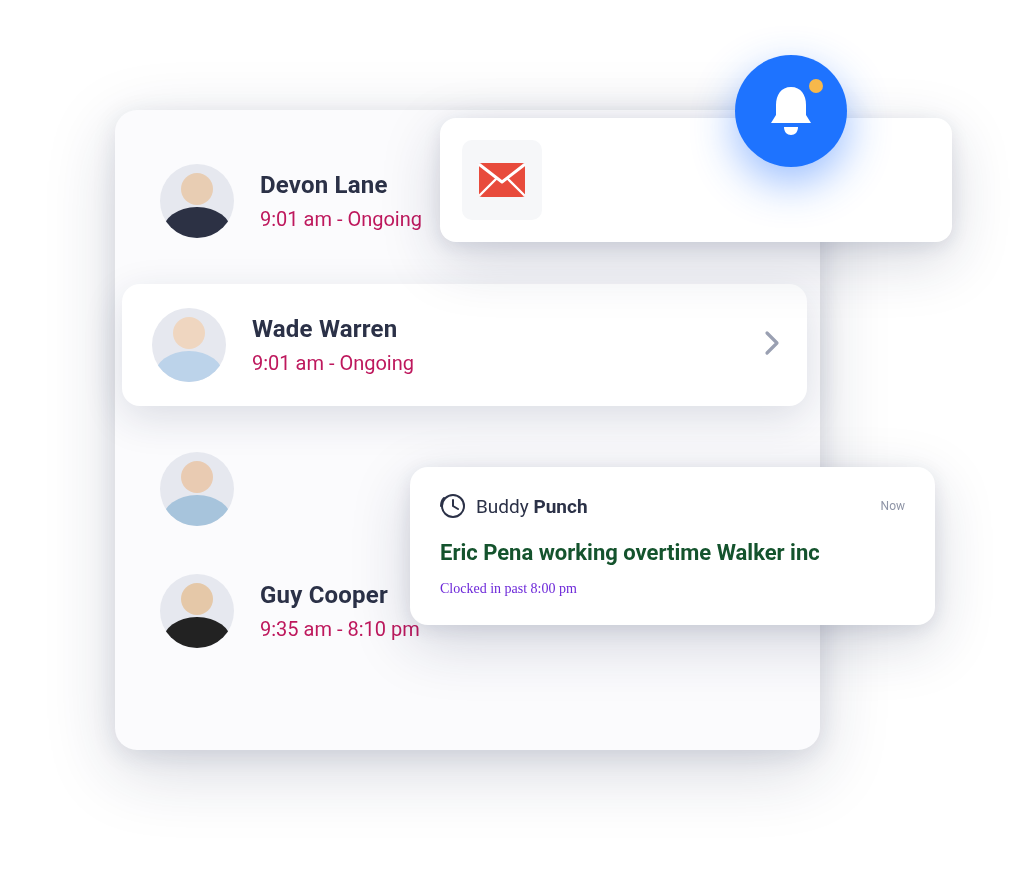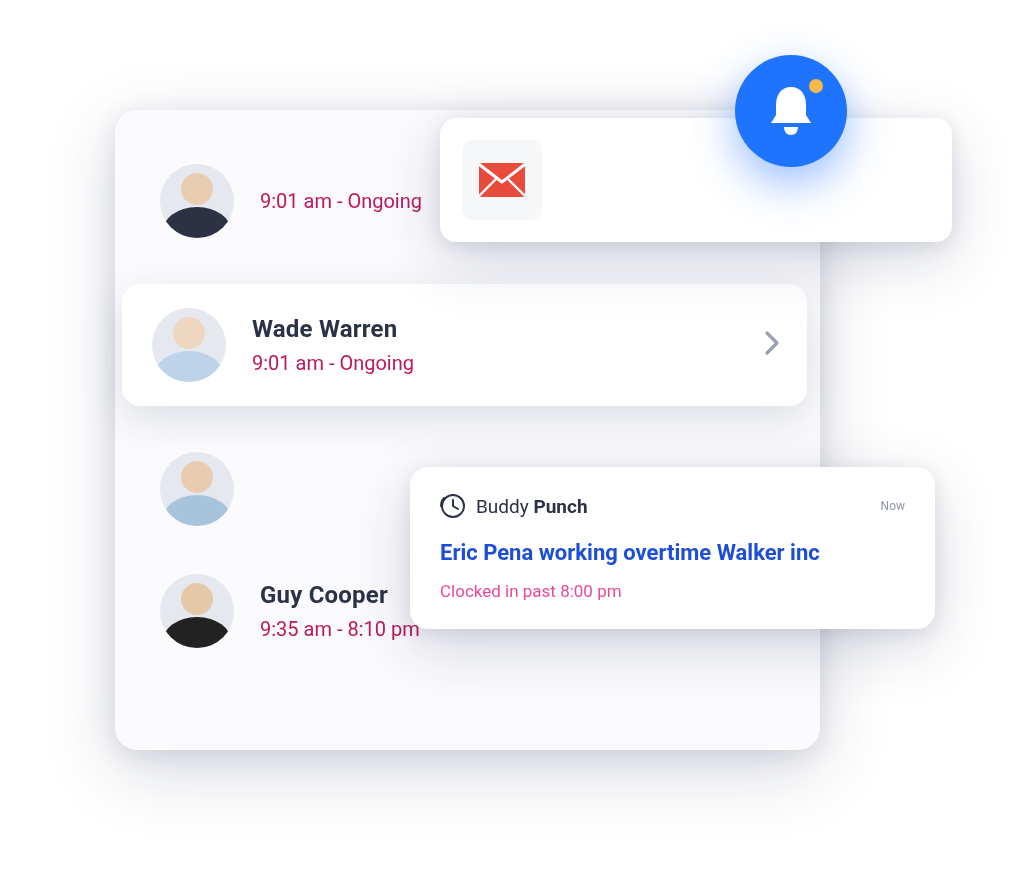--- a/index.html
+++ b/index.html
@@ -182,43 +182,45 @@
       font-size: 19px;
       color: #2b3147;
     }
     .push-when {
       font-size: 12px;
       color: #8f95a7;
     }
     .push-title {
       font-size: 22px;
       font-weight: 700;
-      color: #1d4ed8;
+      color: #14532d;
       line-height: 1.45;
       margin-bottom: 12px;
     }
     .push-detail {
-      font-size: 17px;
-      color: #ec4899;
+      font-size: 14px;
+      color: #6d28d9;
+      font-family: Liberation Serif, serif;
     }
     .brand-bold { font-weight: 700; }
   </style>
 </head>
 <body>
 
 <div class="canvas">
 
   <div class="list-card">
 
     <div class="list-row plain">
       <span class="avatar a1">
           <span class="head"></span>
           <span class="body"></span>
         </span>
       <span class="row-text">
+        <span class="row-name">Devon Lane</span>
         <span class="row-time">9:01 am - Ongoing</span>
       </span>
     </div>
 
     <div class="list-row elevated">
       <span class="avatar a2">
           <span class="head"></span>
           <span class="body"></span>
         </span>
       <span class="row-text">

